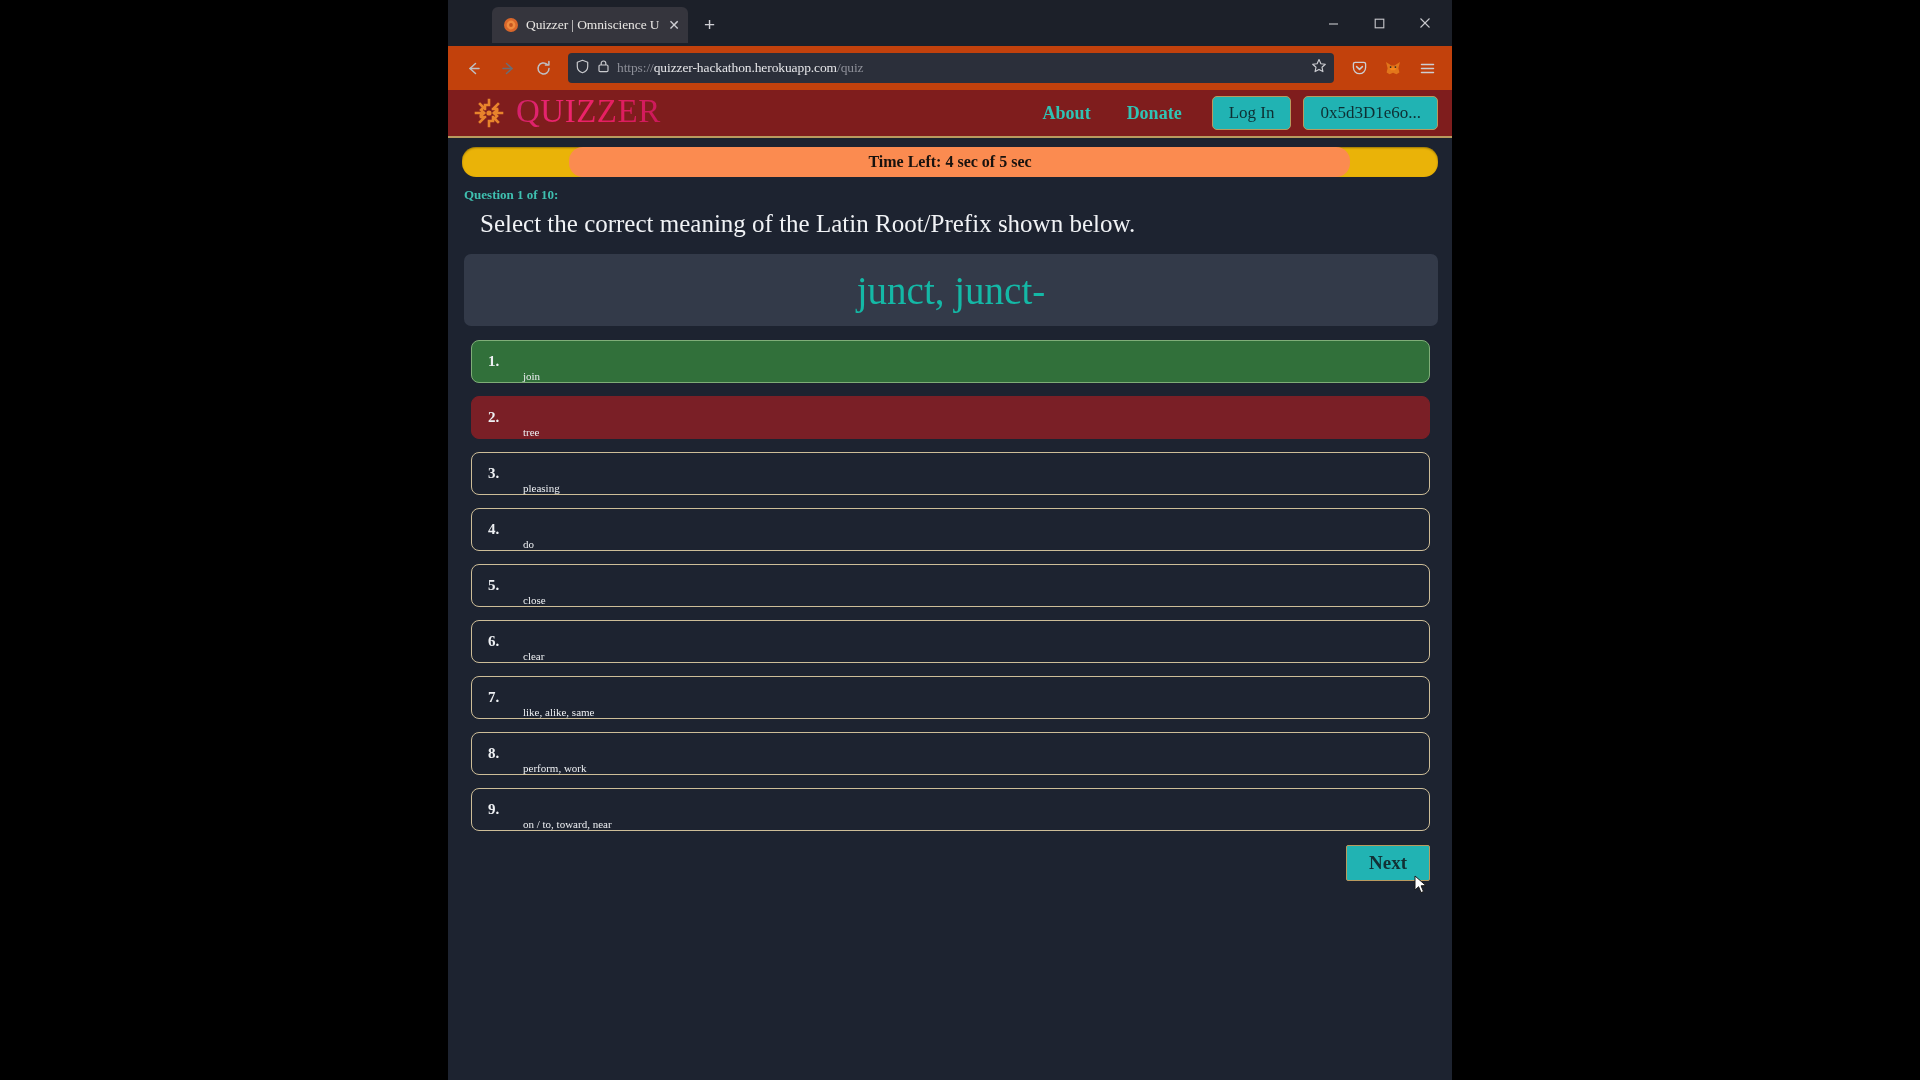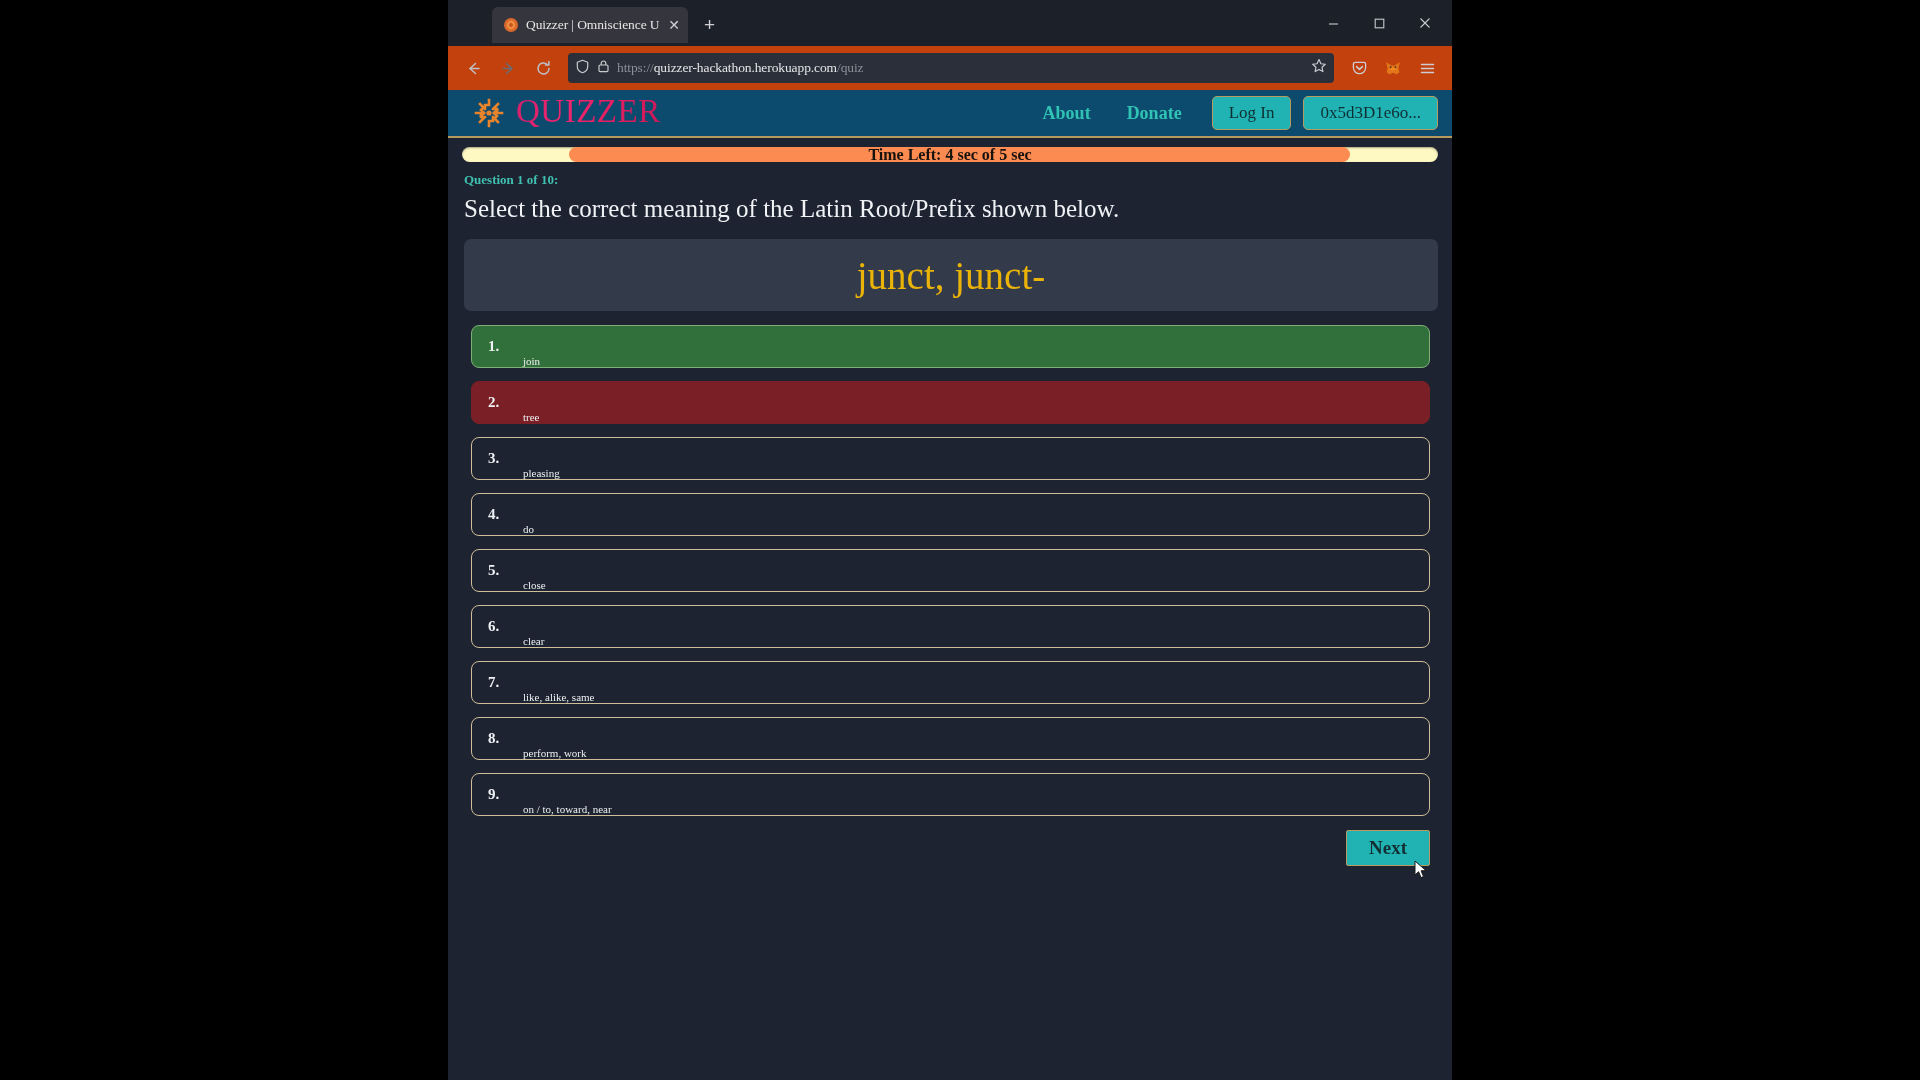--- a/index.html
+++ b/index.html
@@ -121,21 +121,21 @@
   .page {
     flex: 1 1 auto;
     background: #1d2330;
     overflow: hidden;
     position: relative;
   }
 
   
   .site-header {
     height: 48px;
-    background: #0c4a6e;
+    background: #7f1d1d;
     border-bottom: 2px solid #b99a5e;
     display: flex; align-items: center;
     padding: 0 14px 0 24px;
   }
   .brand { display: flex; align-items: center; gap: 10px; }
   .brand-logo { width: 34px; height: 34px; }
   .brand-name {
     font-size: 33px;
     font-family: "Liberation Serif", serif;
     letter-spacing: 0.5px;
@@ -163,22 +163,22 @@
     font-weight: normal;
     font-family: "Liberation Serif", serif;
     padding: 6px 16px;
     margin-left: 12px;
     white-space: nowrap;
   }
 
   
   .timer-wrap { padding: 9px 14px 0 14px; }
   .timer-track {
-    height: 15px;
-    background: #fef9c3;
+    height: 30px;
+    background: #eab308;
     border-radius: 14px;
     overflow: hidden;
     position: relative;
     box-shadow: inset 0 1px 2px rgba(0,0,0,.35);
   }
   .timer-fill {
     position: absolute;
     left: 11%;
     top: 0; bottom: 0;
     width: 79%;
@@ -201,32 +201,33 @@
     font-size: 13px;
     font-weight: bold;
     padding: 10px 14px 0 16px;
     font-family: "Liberation Serif", serif;
   }
   .qtitle {
     color: #f0f2f5;
     font-size: 25px;
     padding: 7px 20px 0 16px;
     font-family: "Liberation Serif", serif;
+    margin-left: 16px;
   }
 
   
   .prompt-panel {
     margin: 16px 14px 0 16px;
     background: #333a49;
     border-radius: 7px;
     height: 72px;
     display: flex; align-items: center; justify-content: center;
   }
   .prompt-text {
-    color: #eab308;
+    color: #14b8a6;
     font-size: 39px;
     font-family: "Liberation Serif", serif;
   }
 
   
   .options { padding: 14px 22px 0 23px; }
   .option {
     height: 43px;
     display: flex; align-items: center;
     border: 1.5px solid #cdbd98;

